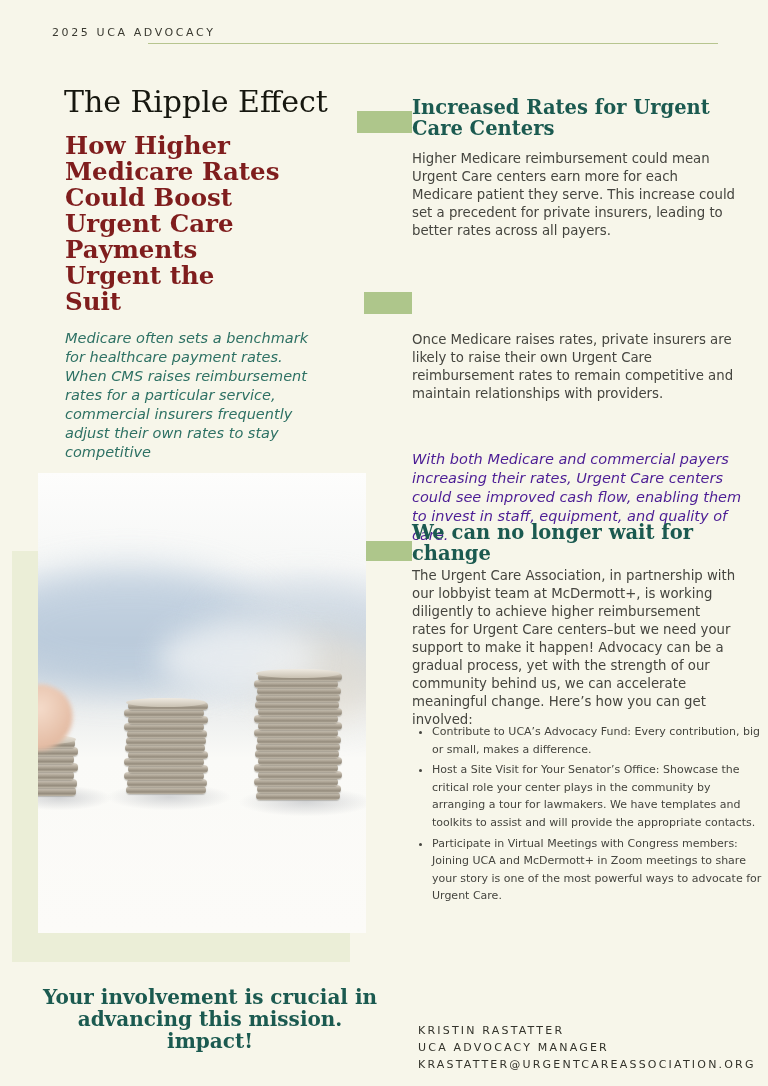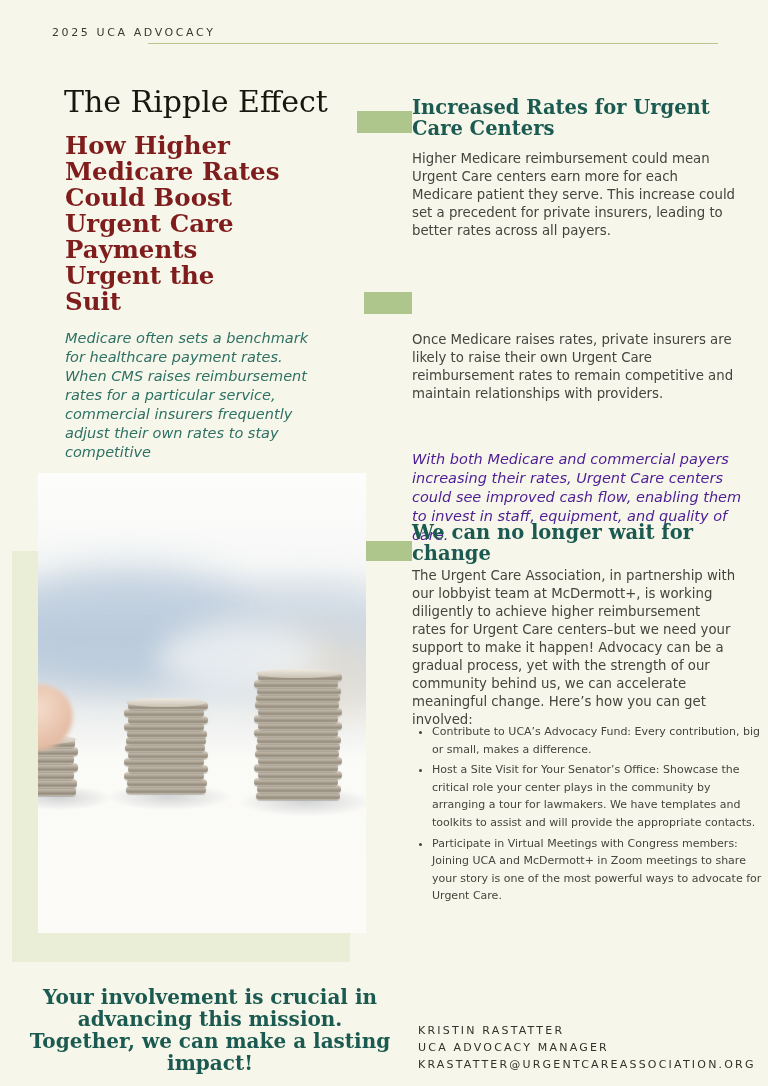--- a/index.html
+++ b/index.html
@@ -208,21 +208,20 @@
   <div class="section-body b3">The Urgent Care Association, in partnership with our lobbyist team at McDermott+, is working diligently to achieve higher reimbursement rates for Urgent Care centers–but we need your support to make it happen! Advocacy can be a gradual process, yet with the strength of our community behind us, we can accelerate meaningful change. Here’s how you can get involved:</div>
   <ul class="bullets">
     <li>Contribute to UCA’s Advocacy Fund: Every contribution, big or small, makes a difference.</li>
     <li>Host a Site Visit for Your Senator’s Office: Showcase the critical role your center plays in the community by arranging a tour for lawmakers. We have templates and toolkits to assist and will provide the appropriate contacts.</li>
     <li>Participate in Virtual Meetings with Congress members: Joining UCA and McDermott+ in Zoom meetings to share your story is one of the most powerful ways to advocate for Urgent Care.</li>
   </ul>
 
   <div class="cta">
     <div>Your involvement is crucial in</div>
     <div>advancing this mission.</div>
-    <div>Together, we can make a lasting</div>
     <div>impact!</div>
   </div>
 
   <div class="contact">
     <div>KRISTIN RASTATTER</div>
     <div>UCA ADVOCACY MANAGER</div>
     <div>KRASTATTER@URGENTCAREASSOCIATION.ORG</div>
   </div>
 
 </div>

